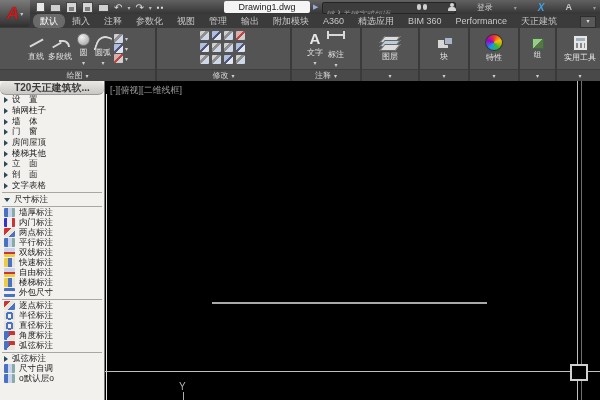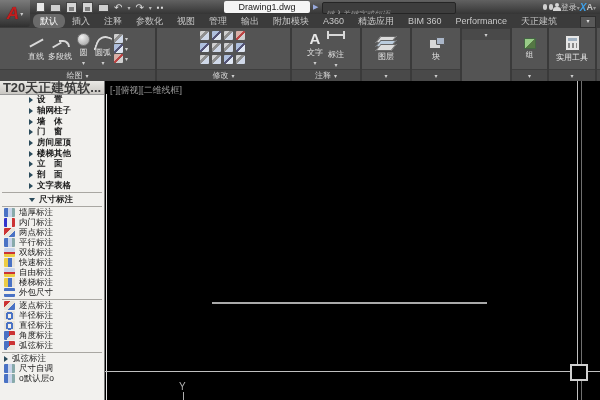--- a/index.html
+++ b/index.html
@@ -27,21 +27,21 @@
   .q-more{color:#ddd;font-size:8px;letter-spacing:1px;width:auto;}
   #doc-pill{position:absolute;left:224px;top:1px;width:86px;height:12px;background:#f5f5f5;
     border-radius:2px;color:#222;font-size:9px;display:flex;align-items:center;justify-content:center;}
   #doc-next{position:absolute;left:313px;top:3px;color:#9ad;font-size:7px;}
   #search-box{position:absolute;left:322px;top:2px;width:132px;height:10px;background:#3d3d3d;
     border:1px solid #252525;border-radius:2px;}
   #search-box input{width:100%;height:100%;background:transparent;border:none;outline:none;
     font-style:italic;font-size:8px;color:#aaa;padding:0 3px;box-sizing:border-box;
     font-family:"Liberation Sans",sans-serif;}
   #search-box input::placeholder{color:#999;}
-  .tb-right{position:absolute;right:4px;top:0;height:14px;display:flex;align-items:center;gap:0;}
+  .tb-right{position:absolute;right:4px;top:0;height:14px;display:flex;align-items:center;gap:21px;}
   .binoc{width:10px;height:7px;position:relative;}
   .binoc:before,.binoc:after{content:"";position:absolute;top:0;width:4px;height:6px;
     background:#cfcfcf;border-radius:2px;}
   .binoc:before{left:0}.binoc:after{right:0}
   .person{width:8px;height:8px;position:relative;}
   .person:before{content:"";position:absolute;left:2px;top:0;width:4px;height:4px;border-radius:50%;background:#d5d5d5;}
   .person:after{content:"";position:absolute;left:0;top:4px;width:8px;height:4px;border-radius:3px 3px 0 0;background:#d5d5d5;}
   .signin{color:#c9c9c9;font-size:8px;}
   .xicon{color:#3ea0e8;font-weight:bold;font-size:10px;font-style:italic;}
   .aicon{color:#c5c5c5;font-weight:bold;font-size:9px;}
@@ -100,23 +100,23 @@
   .ico-calc:after{content:"";position:absolute;left:2px;top:7px;right:2px;bottom:2px;
     background:repeating-linear-gradient(90deg,#888 0 2px,#e6e6e6 2px 4px);}
   .ico-clip{width:14px;height:15px;background:#b9b9b9;border:1px solid #555;border-radius:1px;}
   .ico-clip:before{content:"";position:absolute;left:3px;top:2px;width:10px;height:13px;background:#f0f0f0;border:1px solid #666;}
   
   #main{position:absolute;left:0;top:81px;width:600px;height:319px;background:#000;}
   
   #palette{position:absolute;left:0;top:0;width:105px;height:319px;background:#f2f1ee;
     border-right:1px solid #777;box-sizing:border-box;overflow:hidden;}
   #pal-header{height:13px;background:linear-gradient(#e9e8e5,#cac8c3);border-bottom:1px solid #9a9a9a;
-    color:#3c3c3c;font-size:13px;display:flex;align-items:center;justify-content:center;font-weight:bold;}
+    color:#3c3c3c;font-size:10px;display:flex;align-items:center;justify-content:center;font-weight:bold;border-radius:6px;}
   .prow{display:flex;align-items:center;padding-left:4px;color:#1b1b1b;gap:4px;cursor:default;}
-  .prow.top{height:10.7px;font-size:8.5px;font-weight:bold;margin-left:25px;}
+  .prow.top{height:10.7px;font-size:8.5px;font-weight:normal;}
   .prow.sub{height:10px;font-size:8.5px;}
   .arr{width:0;height:0;border-left:4px solid #2a4a5a;border-top:3px solid transparent;border-bottom:3px solid transparent;flex:none;}
   .arrd{width:0;height:0;border-top:4px solid #2a4a5a;border-left:3px solid transparent;border-right:3px solid transparent;flex:none;}
   .psep{height:0;border-top:1px solid #a9a7a2;margin:1px 2px;}
   .pic{width:11px;height:9px;flex:none;border-radius:1px;}
   .pic.v1{background:linear-gradient(#4a72c4 0 3px,#f4f0e8 3px 6px,#4a72c4 6px 9px);}
   .pic.v2{background:linear-gradient(90deg,#4a72c4 0 4px,#c9d4ea 4px 8px,#8aa 8px);}
   .pic.v3{background:linear-gradient(90deg,#33c 0 3px,#eee 3px 8px,#c33 8px);}
   .pic.v4{background:linear-gradient(135deg,#c33 0 35%,#e8e4da 35% 65%,#4a72c4 65%);}
   .pic.v5{background:linear-gradient(#c9d4ea 0 4px,#c33 4px 6px,#eccc44 6px);}
@@ -269,21 +269,21 @@
           <span class="cap">标注</span>
           <span class="pf-caret">▾</span>
         </div>
       </div>
       <div class="panel-footer">
         <span>注释</span>
           <span class="pf-caret">▾</span>
       </div>
     </div>
 
-    <div class="panel" style="width:48px">
+    <div class="panel" style="width:56px">
       <div class="panel-body">
         <div class="bigbtn">
           <span class="ico ico-layers">
               <i></i>
               <i></i>
               <i></i>
             </span>
           <span class="cap">图层</span>
         </div>
       </div>
@@ -298,20 +298,26 @@
           <span class="ico ico-block"></span>
           <span class="cap">块</span>
         </div>
       </div>
       <div class="panel-footer">
           <span class="pf-caret">▾</span>
         </div>
     </div>
 
     <div class="panel" style="width:48px">
+      <div class="panel-body">
+        <div class="bigbtn">
+          <span class="ico ico-wheel"></span>
+          <span class="cap">特性</span>
+        </div>
+      </div>
       <div class="panel-footer">
           <span class="pf-caret">▾</span>
         </div>
     </div>
 
     <div class="panel" style="width:35px">
       <div class="panel-body">
         <div class="bigbtn" style="font-size:7.5px">
           <span class="ico ico-group"></span>
           <span class="cap">组</span>

